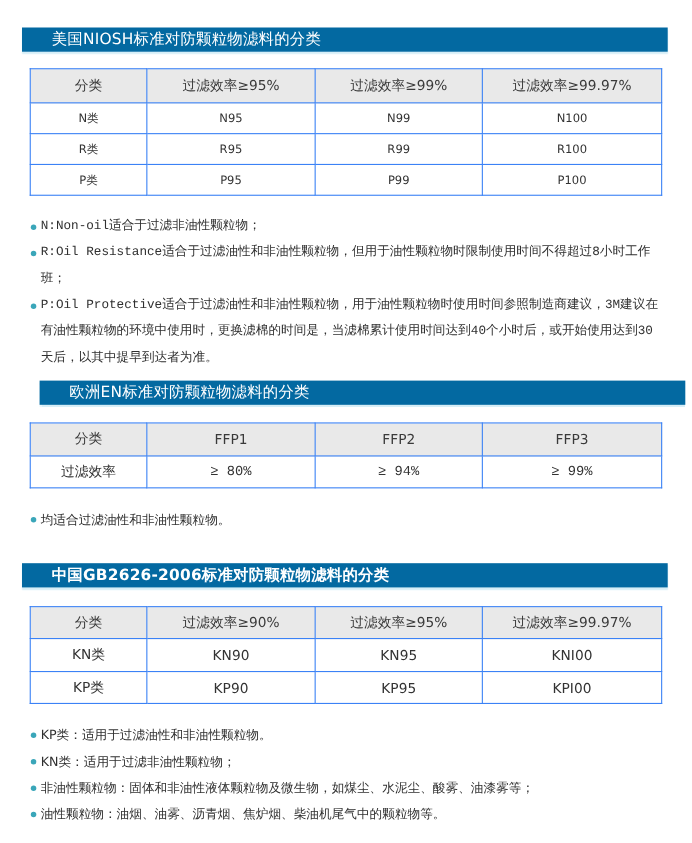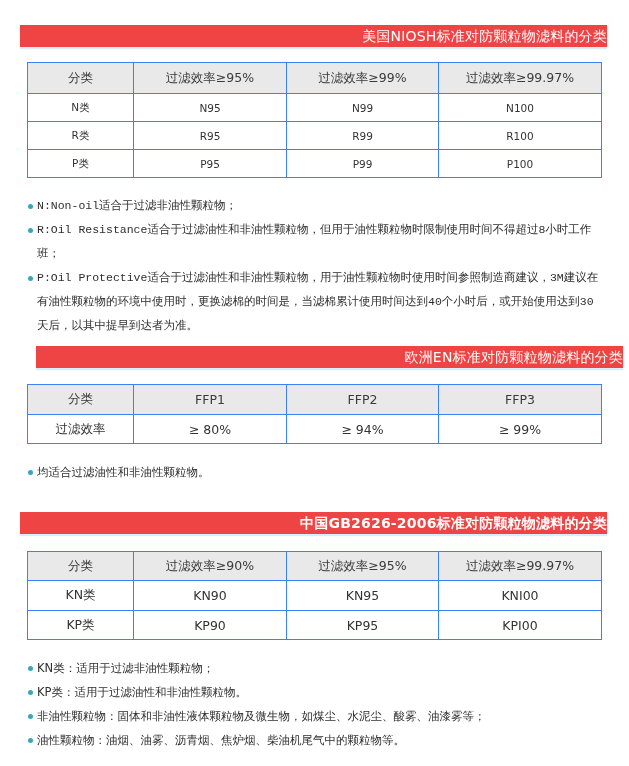--- a/index.html
+++ b/index.html
@@ -2,38 +2,37 @@
 <html><head>
 <meta charset="utf-8">
 <style>
   html, body { margin: 0; padding: 0; }
   body {
     width: 629px; height: 766px; background: #ffffff; position: relative; overflow: hidden;
     font-family: "DejaVu Sans", "Liberation Sans", sans-serif; color: #2b2b2b;
   }
   .bar {
     position: absolute; left: 20px; width: 587px; height: 22px;
-    background: #ef4444; color: #ffffff; font-size: 14px; line-height: 22px;
-    padding-left: 12px; box-sizing: border-box; letter-spacing: 0.2px;
+    background: #0369a1; color: #ffffff; font-size: 14px; line-height: 22px;
+    padding-left: 27px; box-sizing: border-box; letter-spacing: 0.2px;
     box-shadow: 0 2px 1px #d6eef7;
-    text-align: right;
   }
   table.grid {
     position: absolute; left: 27px; width: 574px; border-collapse: collapse;
     table-layout: fixed; font-size: 10.5px; color: #333;
   }
   table.grid td, table.grid th {
     border: 1px solid #3b82f6; text-align: center; padding: 0; font-weight: normal;
   }
   table.grid th { background: #e9e9e9; font-size: 12.5px; color: #3a3a3a; }
   table.grid col.c0 { width: 106px; }
   table.grid col.c1 { width: 153px; }
   table.grid col.c2 { width: 152px; }
   table.grid col.c3 { width: 163px; }
-  .t2 td { font-size: 12.5px; }
+  .t2 td { font-size: 12.5px; font-family: Liberation Mono, monospace; }
   .t3 td { font-size: 12.5px; }
   ul.notes {
     position: absolute; left: 25px; margin: 0; padding: 0; list-style: none;
     font-size: 11.5px; color: #2f2f2f; width: 580px;
   }
   ul.notes li { position: relative; padding-left: 12px; line-height: 24px; }
   ul.notes li .dot {
     position: absolute; left: 3px; top: 10px; width: 5px; height: 5px; border-radius: 50%;
     background: #3aa6b9;
   }
@@ -138,17 +137,17 @@
   <tr style="height:29px;">
     <td>KP类</td>
     <td>KP90</td>
     <td>KP95</td>
     <td>KPI00</td>
   </tr>
 </tbody>
   </table>
 
 <ul class="notes" style="top:656px;">
+  <li><span class="dot"></span><span>KP类：适用于过滤油性和非油性颗粒物。</span></li>
   <li><span class="dot"></span><span>KN类：适用于过滤非油性颗粒物；</span></li>
-  <li><span class="dot"></span><span>KP类：适用于过滤油性和非油性颗粒物。</span></li>
   <li><span class="dot"></span><span>非油性颗粒物：固体和非油性液体颗粒物及微生物，如煤尘、水泥尘、酸雾、油漆雾等；</span></li>
   <li><span class="dot"></span><span>油性颗粒物：油烟、油雾、沥青烟、焦炉烟、柴油机尾气中的颗粒物等。</span></li>
 </ul>
 
 </body></html>

